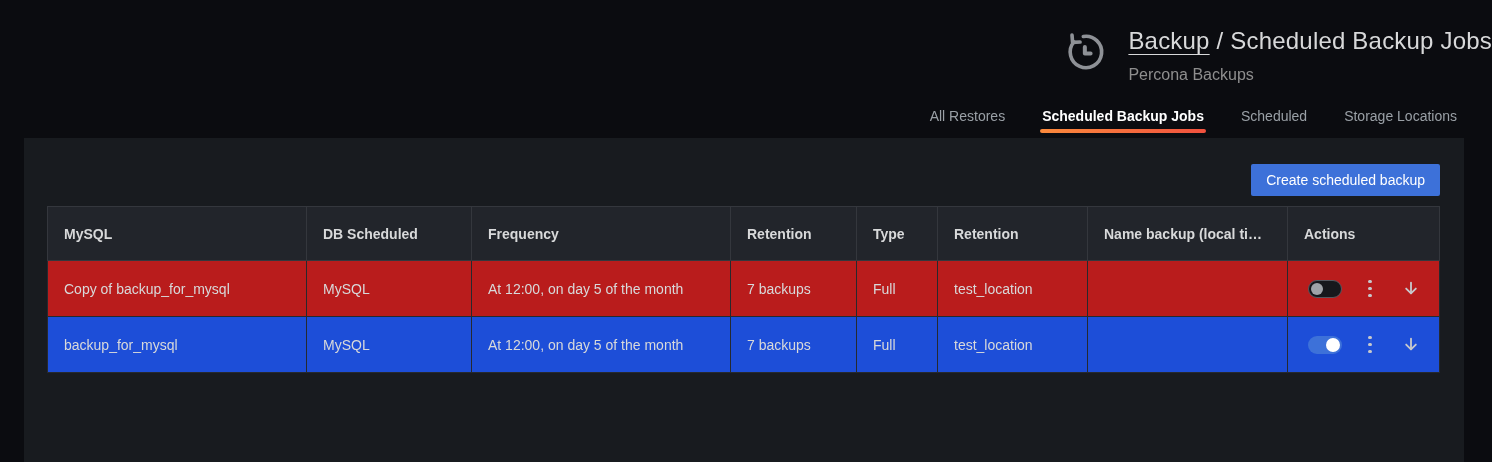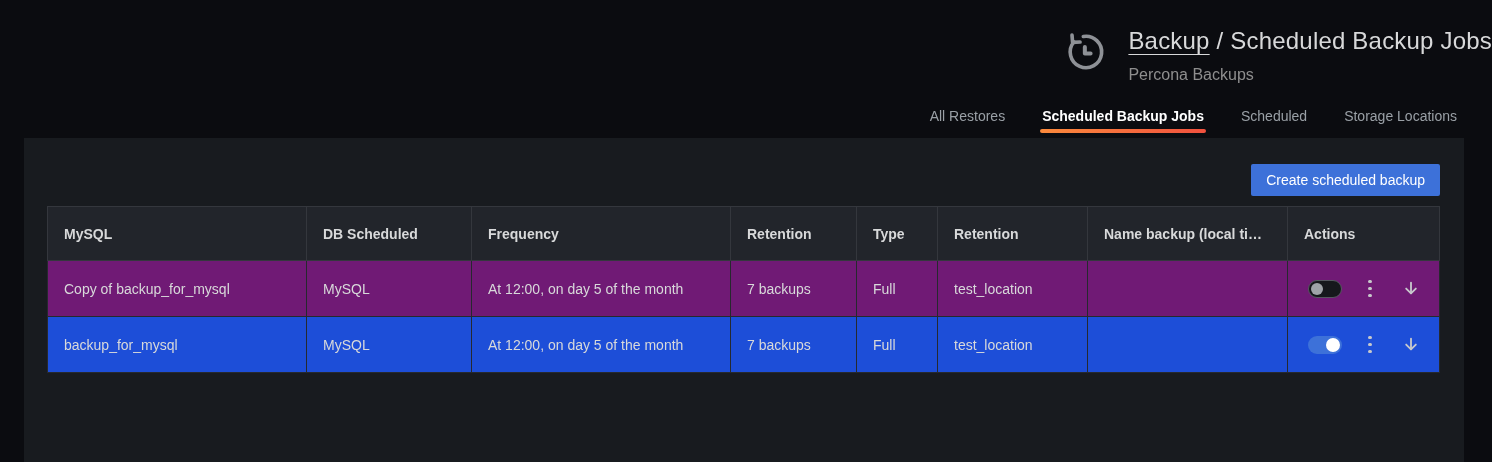--- a/index.html
+++ b/index.html
@@ -38,21 +38,21 @@
     font-family:"Liberation Sans","DejaVu Sans",sans-serif; cursor:pointer;
   }
 
   
   table { width:1392px; table-layout:fixed; border-collapse:collapse; }
   th, td { border:1px solid #26292e; padding:0 16px; text-align:left; font-size:14px;
            overflow:hidden; white-space:nowrap; text-overflow:ellipsis; }
   thead tr { height:54px; background:#22252b; }
   th { font-weight:700; color:#d8d9da; border-color:#34373d; }
   tbody tr { height:56px; }
-  tbody tr.row-dark { background:#701a75; }
+  tbody tr.row-dark { background:#b91c1c; }
   tbody tr.row-light { background:#1d4ed8; }
   td { color:#d8d9da; font-weight:400; }
 
   
   .actions-cell { display:flex; align-items:center; height:100%; }
   td.actions { padding:0 0 0 20px; }
   .toggle { position:relative; width:34px; height:18px; border-radius:9px; cursor:pointer; flex:0 0 auto; }
   .toggle .knob { position:absolute; top:50%; transform:translateY(-50%); border-radius:50%; }
   .toggle:not(.on) { background:#16181c; border:1px solid #55585f; }
   .toggle:not(.on) .knob { left:2px; width:12px; height:12px; background:#9fa3a8; }

